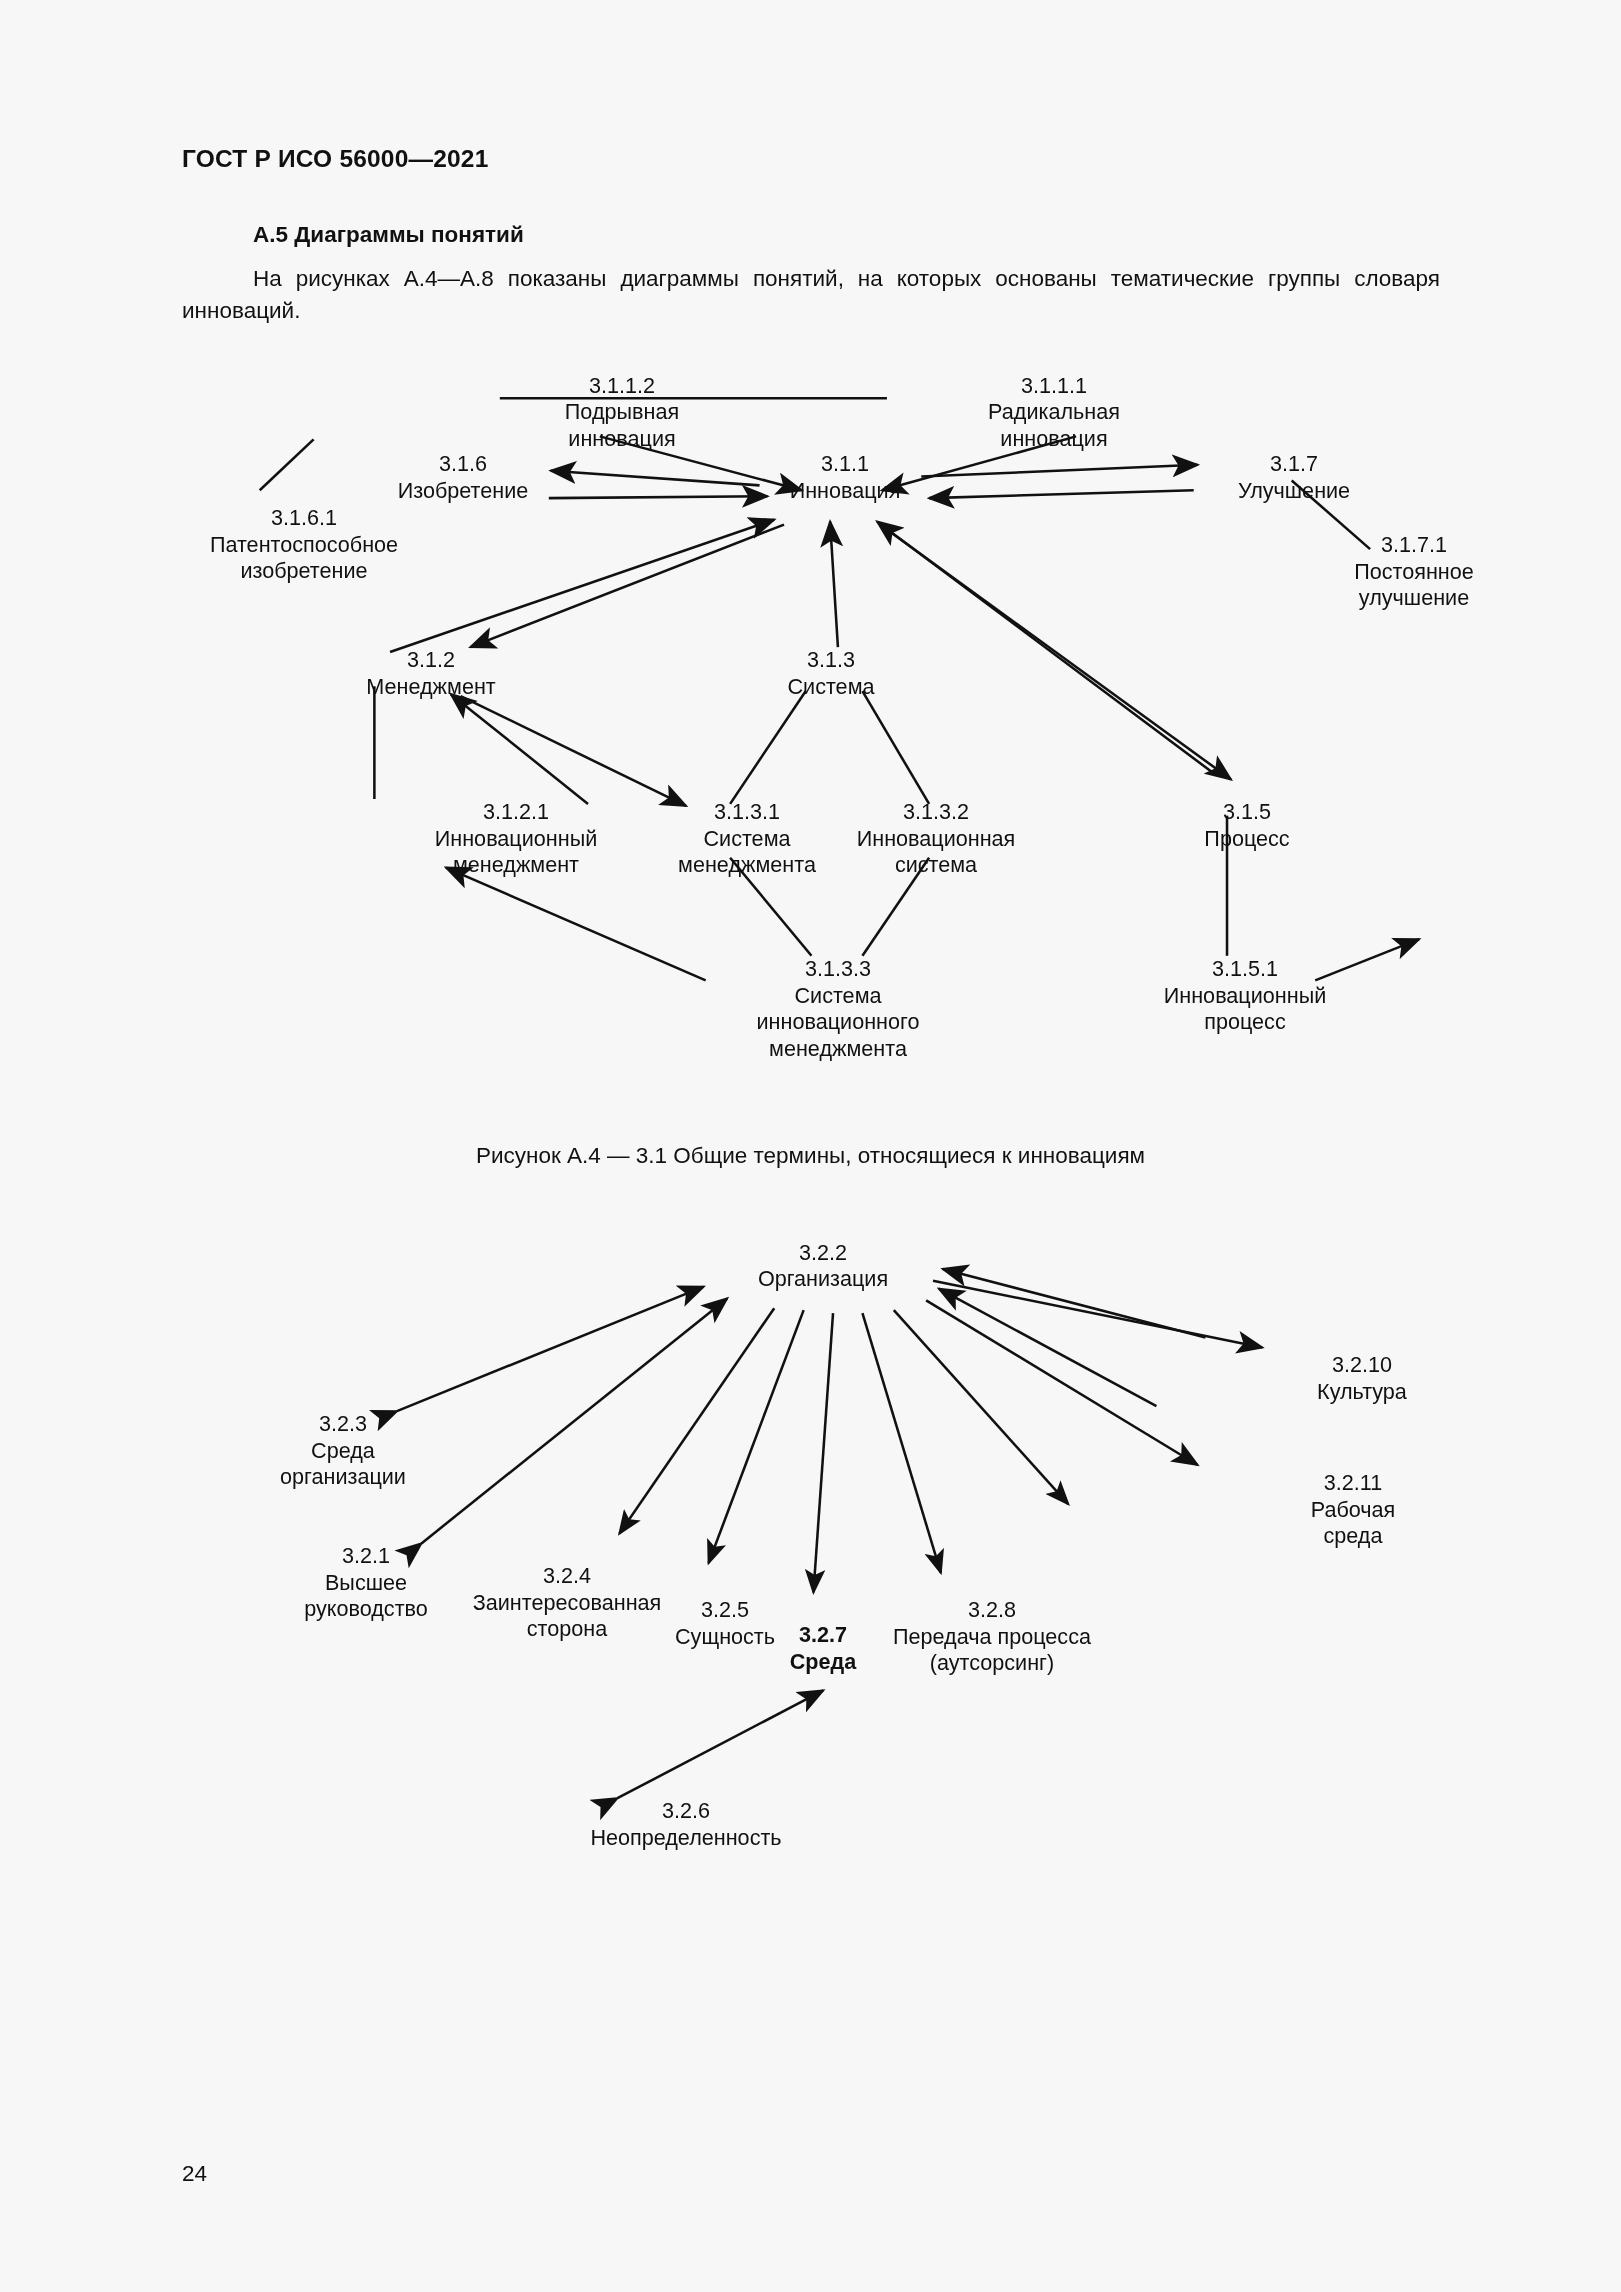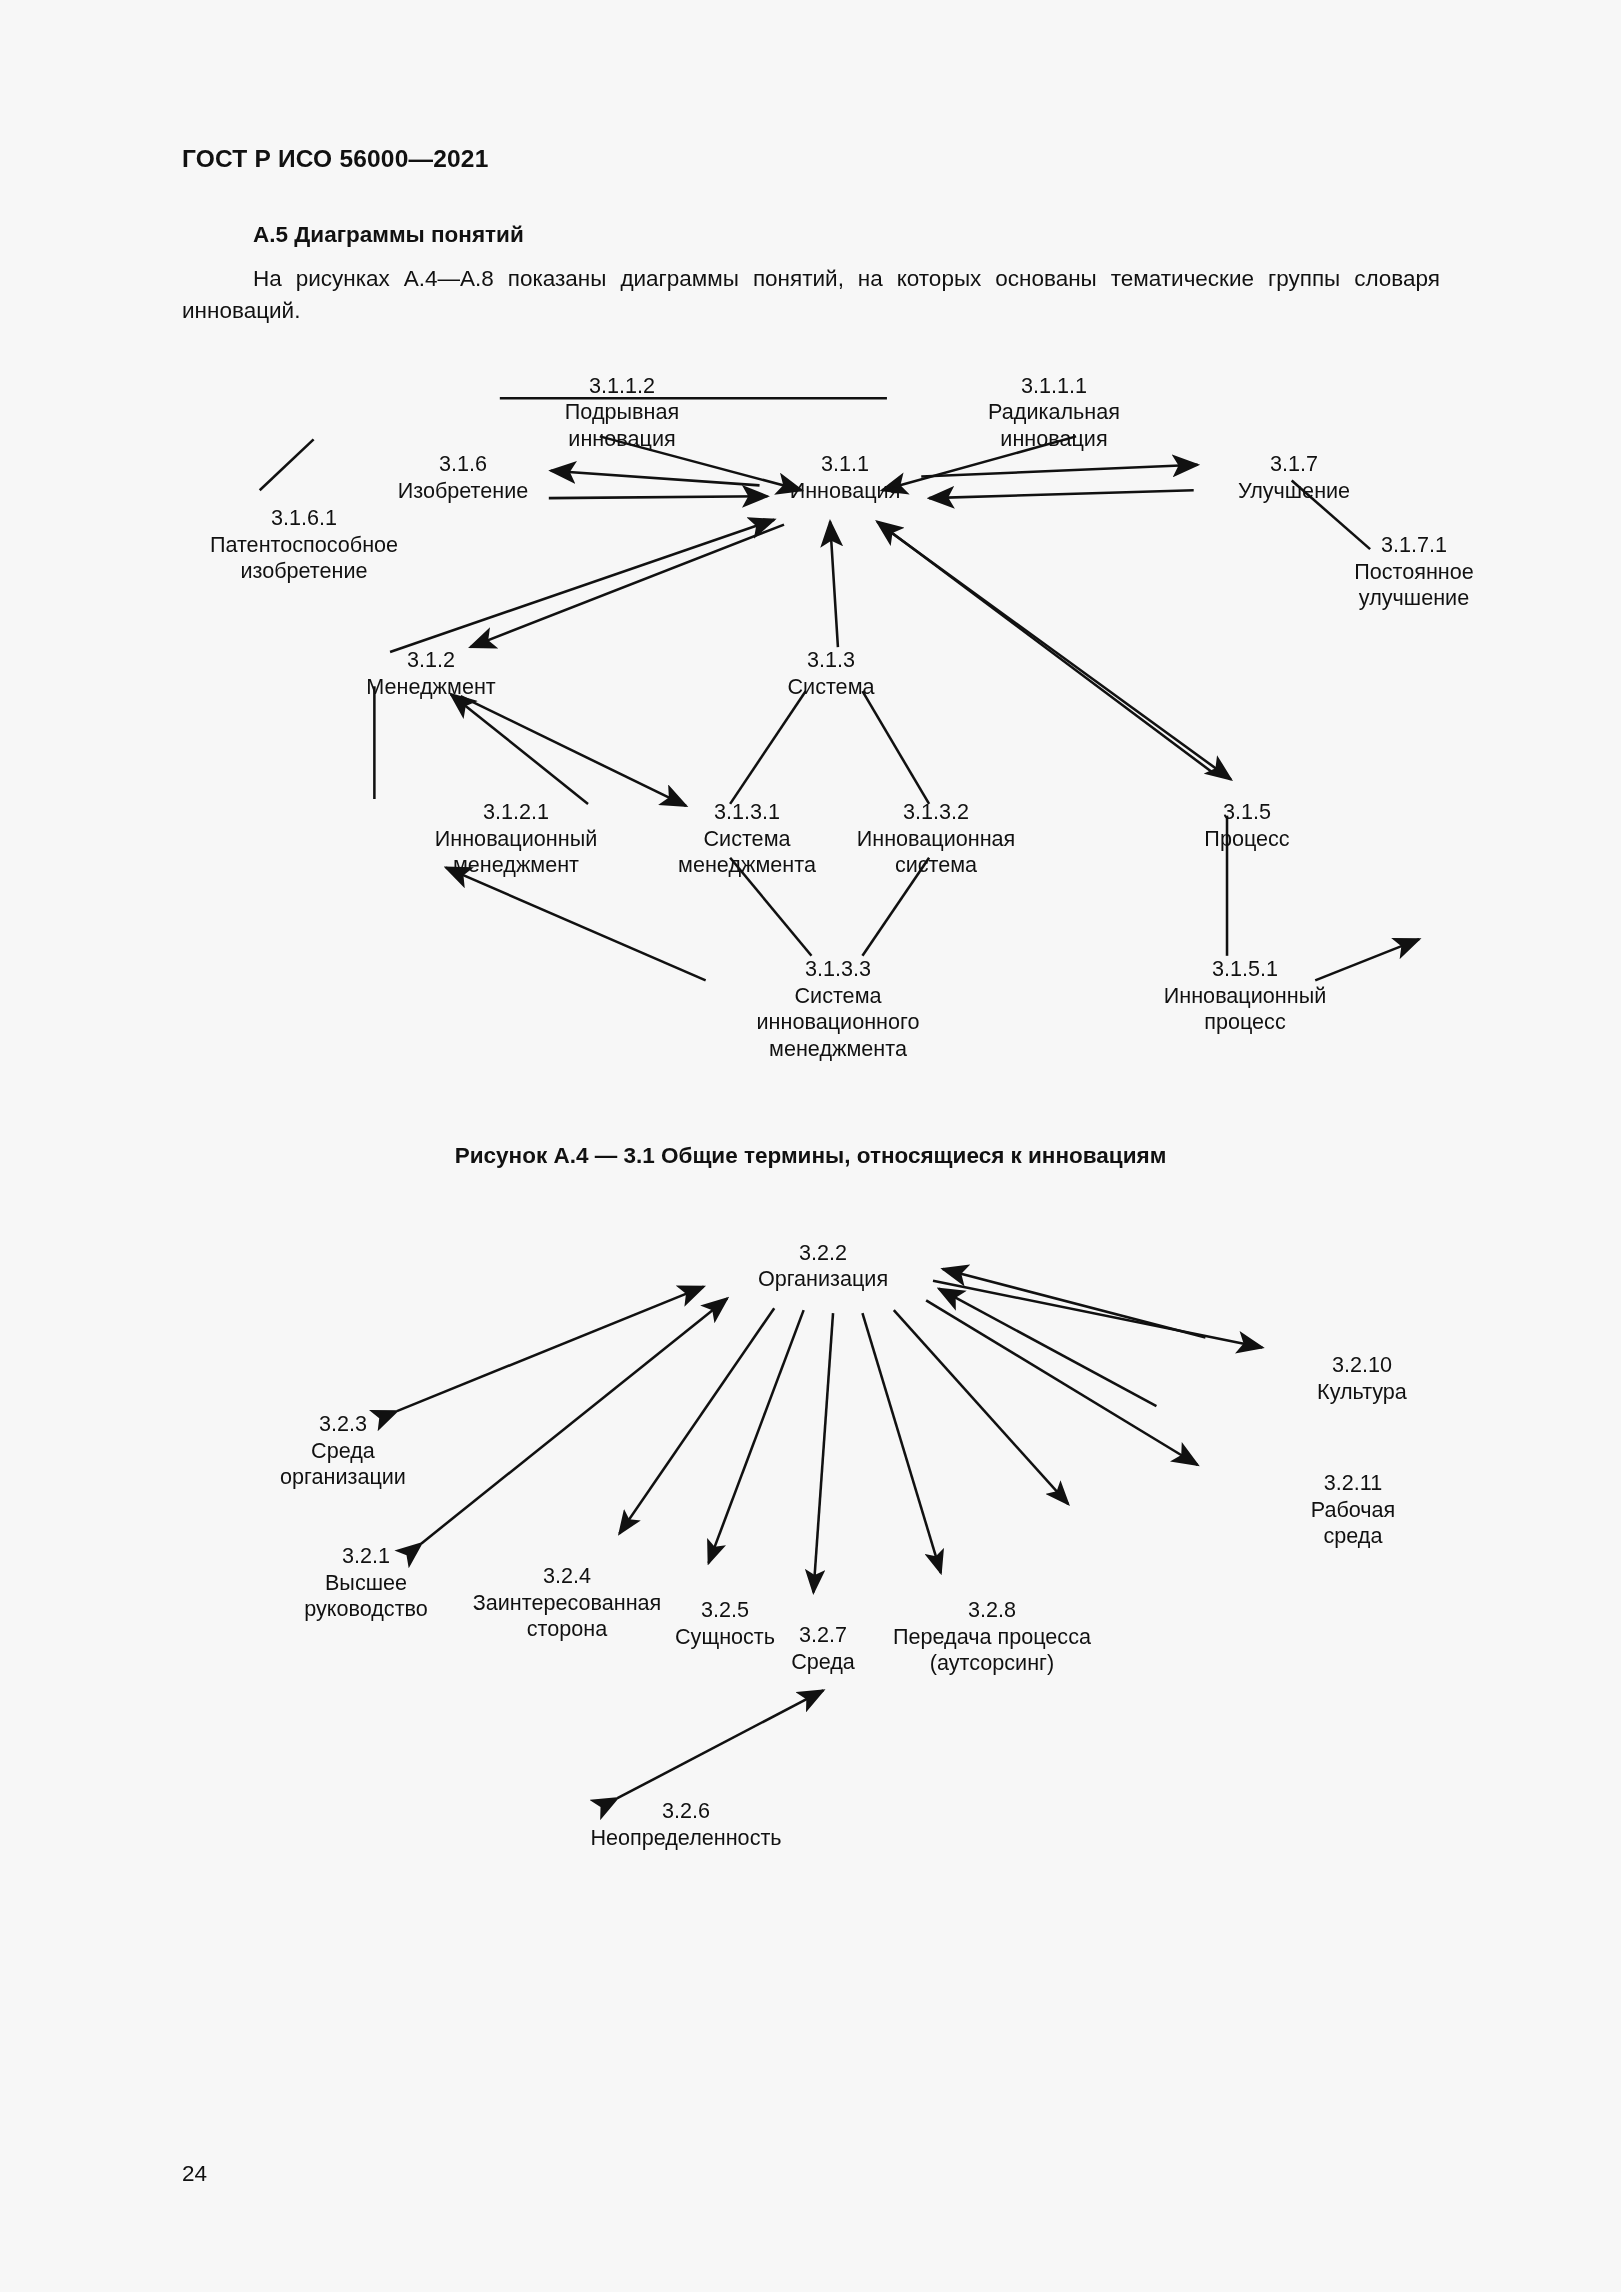--- a/index.html
+++ b/index.html
@@ -27,21 +27,21 @@
 
   .body-par{
     position:absolute;left:182px;top:263px;width:1258px;
     font-size:22.5px;line-height:32px;
     text-align:justify;
     text-indent:71px;
   }
 
   .fig-caption{
     position:absolute;left:0;width:1621px;
-    text-align:center;font-size:22.5px;font-weight:bold;
+    text-align:center;font-size:22.5px;
   }
   #cap-a4{top:1143px;}
   #cap-a5{top:1899px;}
 
   .page-number{
     position:absolute;left:182px;top:2161px;
     font-size:22.5px;
   }
 
   
@@ -289,21 +289,21 @@
       <span class="term">Заинтересованная</span>
       <span class="term">сторона</span>
     </div>
 
 
     <div class="node" style="left:709px;top:377px;margin-left:16px;">
       <span class="code">3.2.5</span>
       <span class="term">Сущность</span>
     </div>
 
-    <div class="node" style="left:823px;top:402px;">
+    <div class="node" style="left:823px;top:402px;font-weight:bold;">
       <span class="code">3.2.7</span>
       <span class="term">Среда</span>
     </div>
 
     <div class="node" style="left:992px;top:377px;">
       <span class="code">3.2.8</span>
       <span class="term">Передача процесса</span>
       <span class="term">(аутсорсинг)</span>
     </div>
 

